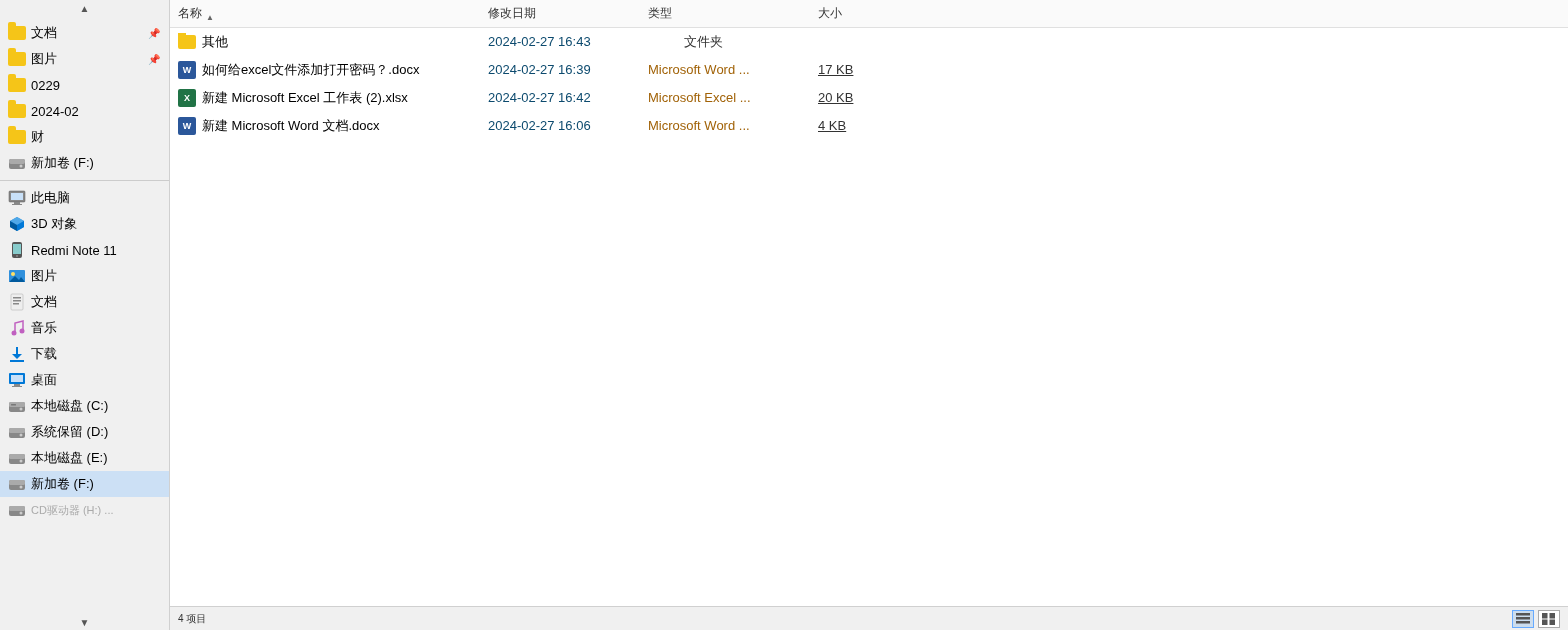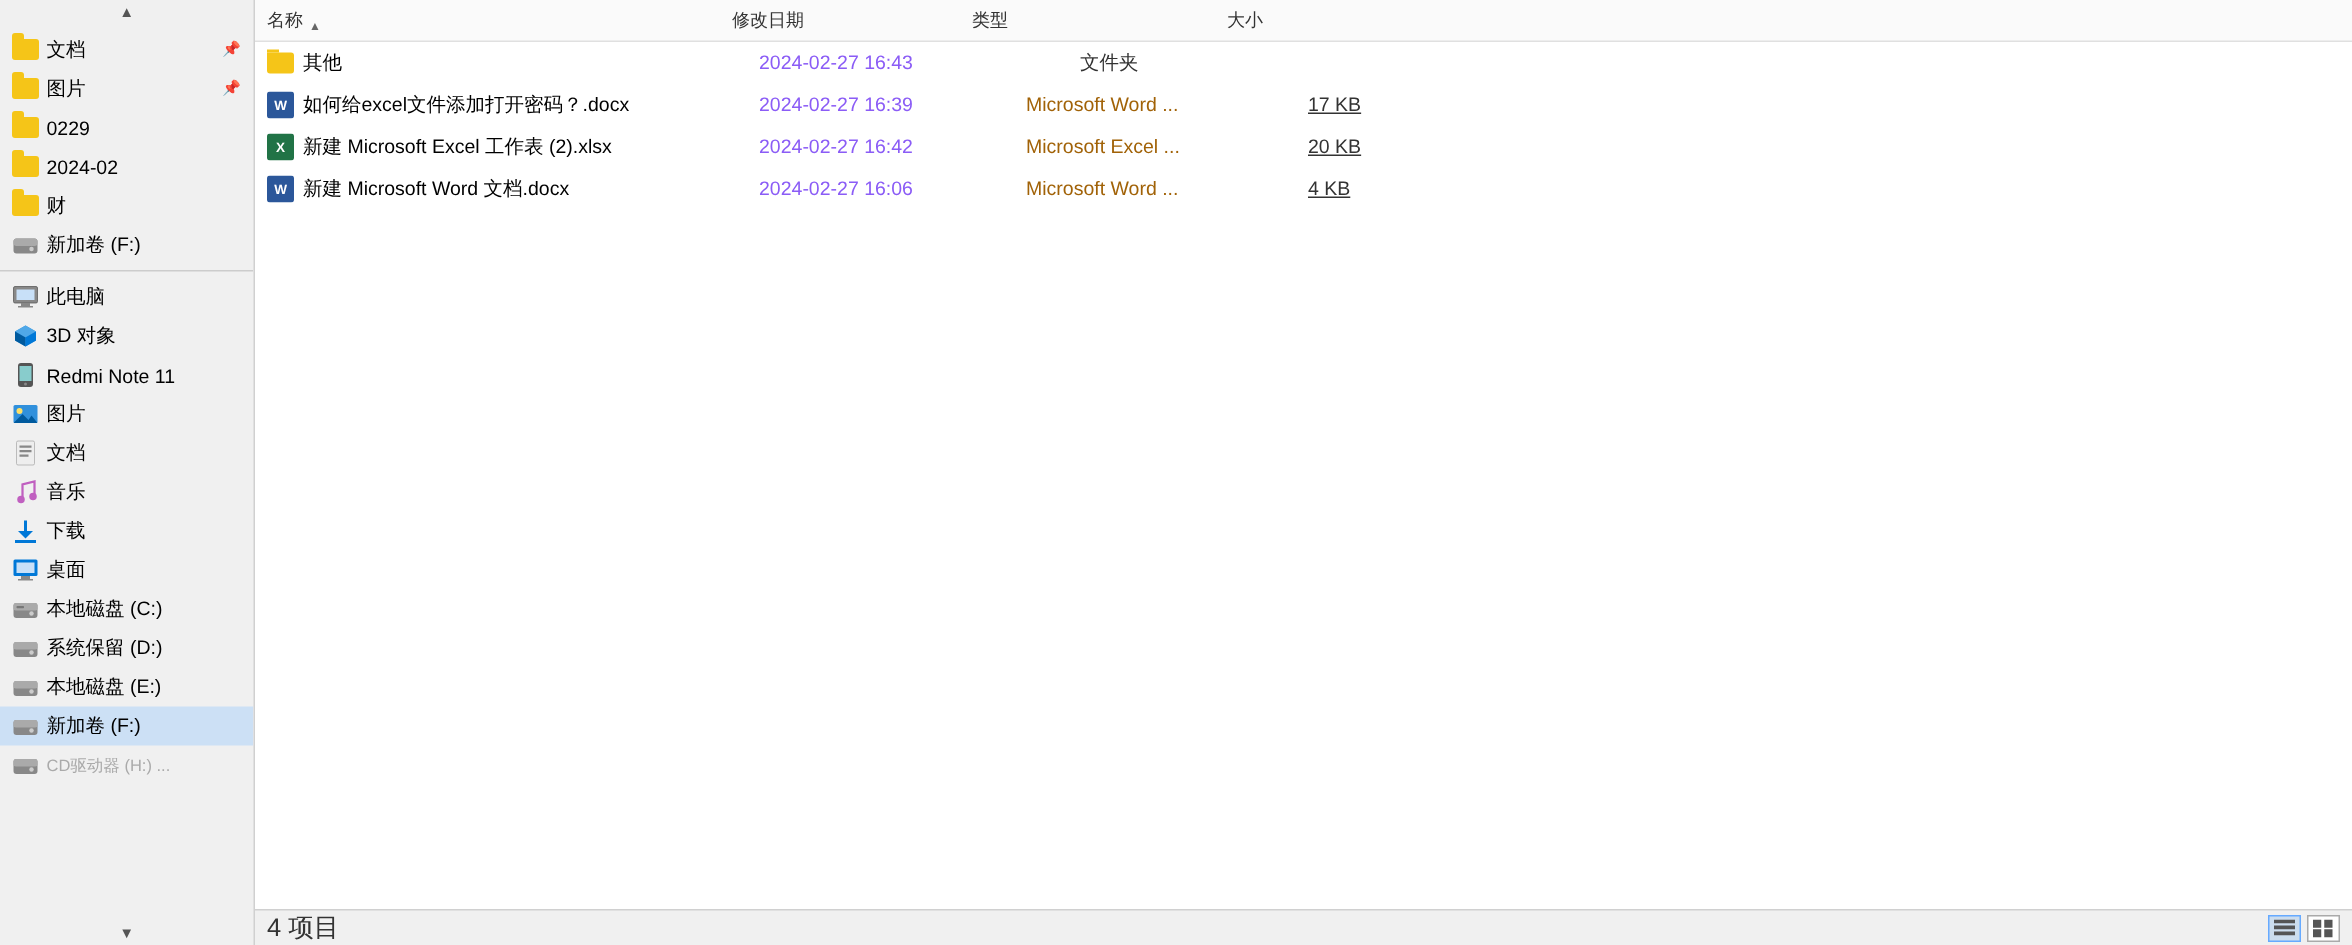--- a/index.html
+++ b/index.html
@@ -138,36 +138,35 @@
       overflow-x: hidden;
     }
 
     .file-row {
       display: flex;
       align-items: center;
       height: 28px;
       padding: 0 8px;
       cursor: pointer;
       border-bottom: 1px solid transparent;
-      gap: 18px;
     }
 
     .file-row:nth-child(odd) {
       background: #fff;
     }
 
     .file-cell {
       display: flex;
       align-items: center;
       gap: 6px;
       overflow: hidden;
     }
 
     .file-name-cell { width: 310px; }
-    .file-date-cell { width: 160px; color: #8b5cf6; }
+    .file-date-cell { width: 160px; color: #0c4a6e; }
     .file-type-cell { width: 170px; color: #a16207; }
     .file-size-cell { width: 80px; color: #333; text-decoration: underline; }
 
     
     .file-icon {
       width: 18px;
       height: 18px;
       display: flex;
       align-items: center;
       justify-content: center;
@@ -222,21 +221,21 @@
 
     
     .status-bar {
       height: 24px;
       background: #f0f0f0;
       border-top: 1px solid #d0d0d0;
       display: flex;
       align-items: center;
       justify-content: space-between;
       padding: 0 8px;
-      font-size: 17px;
+      font-size: 10px;
       color: #333;
       flex-shrink: 0;
     }
 
     .status-right {
       display: flex;
       gap: 4px;
       align-items: center;
     }
 

